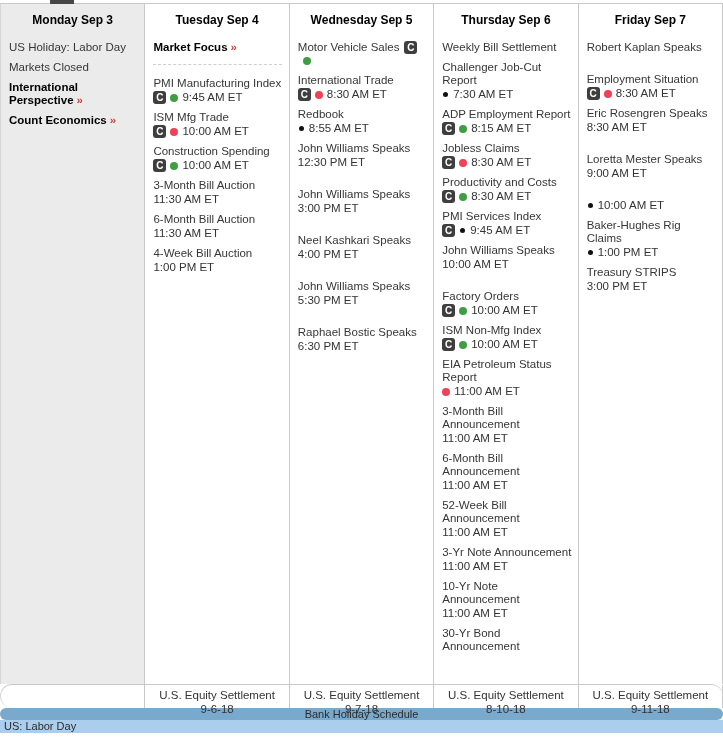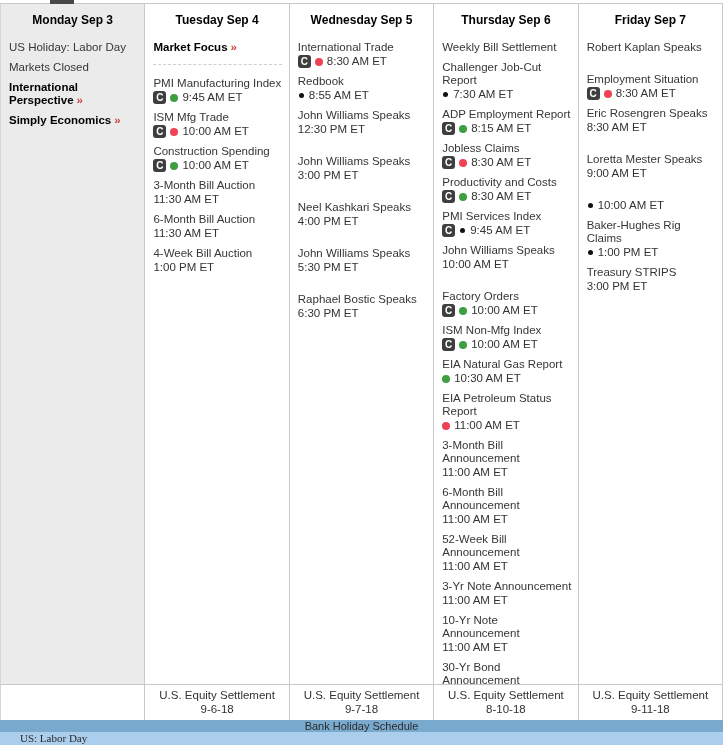--- a/index.html
+++ b/index.html
@@ -19,48 +19,48 @@
   .arrow{font-weight:bold;margin-left:3px;}
   .divider{border-top:1px dashed #cfcfcf;margin:10px 2px 12px 0;}
   .detail{display:flex;align-items:center;margin-top:1px;white-space:nowrap;}
   .cicon{width:13px;height:13px;border-radius:3px;background:#3e3e3e;color:#fff;
          font-size:10px;font-weight:bold;display:inline-flex;align-items:center;
          justify-content:center;margin-right:4px;flex:0 0 auto;}
   .dot{width:8px;height:8px;border-radius:50%;margin-right:4px;flex:0 0 auto;display:inline-block;}
   .dot.bullet{width:5px;height:5px;margin:0 5px 0 1px;}
   .ttl .cicon{vertical-align:middle;margin-left:5px;margin-right:0;}
   .ttl .dot{vertical-align:middle;margin-left:5px;margin-right:0;}
-  .settle-row{display:flex;height:36px;box-sizing:border-box;border-top:1px solid #c9c9c9;
-              border-left:1px solid #d6d6d6;}
+  .settle-row{display:flex;height:24px;box-sizing:border-box;border-top:1px solid #c9c9c9;
+              border-left:1px solid #d6d6d6;border-radius:15px;}
   .settle-cell{flex:1 1 0;border-right:1px solid #c9c9c9;box-sizing:border-box;
                text-align:center;font-size:11.5px;line-height:14px;padding-top:3px;color:#333;}
   .bank-bar{height:12px;font-size:11px;line-height:12px;text-align:center;color:#2b2b2b;}
-  .holiday-bar{height:13px;font-size:11px;line-height:13px;padding-left:20px;
-               box-sizing:border-box;color:#2b2b2b;text-align:left;font-family:Liberation Serif, serif;}
+  .holiday-bar{height:13px;font-size:11px;line-height:13px;padding-left:4px;
+               box-sizing:border-box;color:#2b2b2b;text-align:left;}
 </style>
 </head>
 <body>
 
 <div class="screen">
   <div class="top-tab"></div>
   <div class="grid" id="grid">
       <div class="col" style="background: rgb(235, 235, 235);">
         <div class="day-header">Monday Sep 3</div>
         <div class="events">
           <div class="ev">
             <div class="ttl"><span class="ttl-text">US Holiday: Labor Day</span></div>
           </div>
           <div class="ev">
             <div class="ttl"><span class="ttl-text">Markets Closed</span></div>
           </div>
           <div class="ev">
             <div class="ttl b"><span class="ttl-text">International Perspective</span><span class="arrow" style="color: rgb(196, 71, 58);">»</span></div>
           </div>
           <div class="ev">
-            <div class="ttl b"><span class="ttl-text">Simply Economics</span><span class="arrow" style="color: rgb(196, 71, 58);">»</span></div>
+            <div class="ttl b"><span class="ttl-text">Count Economics</span><span class="arrow" style="color: rgb(196, 71, 58);">»</span></div>
           </div>
         </div>
       </div>
       <div class="col">
         <div class="day-header">Tuesday Sep 4</div>
         <div class="events">
           <div class="ev">
             <div class="ttl b"><span class="ttl-text">Market Focus</span><span class="arrow" style="color: rgb(196, 71, 58);">»</span></div>
           </div>
           <div class="divider"></div>
@@ -105,20 +105,23 @@
             <div class="detail">
               <span class="time">1:00 PM ET</span>
             </div>
           </div>
         </div>
       </div>
       <div class="col">
         <div class="day-header">Wednesday Sep 5</div>
         <div class="events">
           <div class="ev">
+            <div class="ttl"><span class="ttl-text">Motor Vehicle Sales</span><span class="cicon" style="background: rgb(62, 62, 62);">C</span><span class="dot" style="background: rgb(63, 158, 66);"></span></div>
+          </div>
+          <div class="ev">
             <div class="ttl"><span class="ttl-text">International Trade</span></div>
             <div class="detail">
               <span class="cicon" style="background: rgb(62, 62, 62);">C</span>
               <span class="dot" style="background: rgb(239, 66, 85);"></span>
               <span class="time">8:30 AM ET</span>
             </div>
           </div>
           <div class="ev">
             <div class="ttl"><span class="ttl-text">Redbook</span></div>
             <div class="detail">
@@ -216,27 +219,20 @@
               <span class="dot" style="background: rgb(63, 158, 66);"></span>
               <span class="time">10:00 AM ET</span>
             </div>
           </div>
           <div class="ev">
             <div class="ttl"><span class="ttl-text">ISM Non-Mfg Index</span></div>
             <div class="detail">
               <span class="cicon" style="background: rgb(62, 62, 62);">C</span>
               <span class="dot" style="background: rgb(63, 158, 66);"></span>
               <span class="time">10:00 AM ET</span>
-            </div>
-          </div>
-          <div class="ev">
-            <div class="ttl"><span class="ttl-text">EIA Natural Gas Report</span></div>
-            <div class="detail">
-              <span class="dot" style="background: rgb(63, 158, 66);"></span>
-              <span class="time">10:30 AM ET</span>
             </div>
           </div>
           <div class="ev">
             <div class="ttl"><span class="ttl-text">EIA Petroleum Status Report</span></div>
             <div class="detail">
               <span class="dot" style="background: rgb(239, 66, 85);"></span>
               <span class="time">11:00 AM ET</span>
             </div>
           </div>
           <div class="ev">
@@ -334,15 +330,15 @@
       </div>
       <div class="settle-cell">
         <div class="settle-label">U.S. Equity Settlement</div>
         <div class="settle-date">8-10-18</div>
       </div>
       <div class="settle-cell">
         <div class="settle-label">U.S. Equity Settlement</div>
         <div class="settle-date">9-11-18</div>
       </div>
     </div>
-  <div class="bank-bar" style="background: rgb(121, 170, 206);">Bank Holiday Schedule</div>
+  <div class="bank-bar" style="background: rgb(121, 170, 206); border-radius: 6px;">Bank Holiday Schedule</div>
   <div class="holiday-bar" style="background: rgb(171, 206, 236);">US: Labor Day</div>
 </div>
 
 </body></html>

